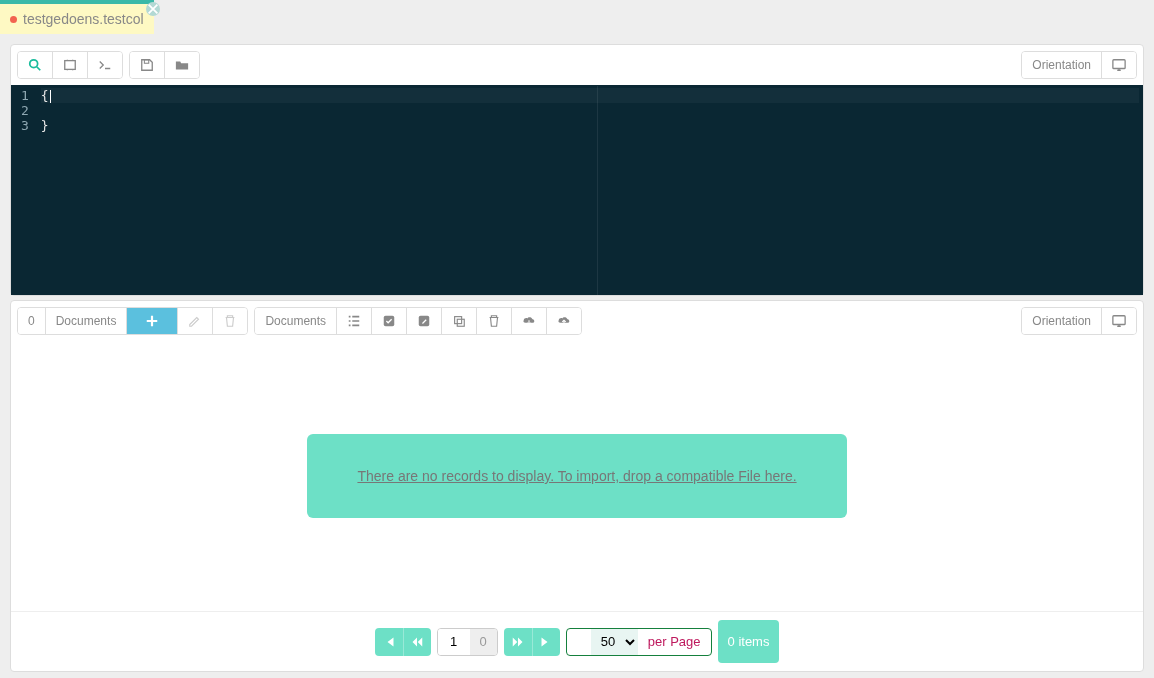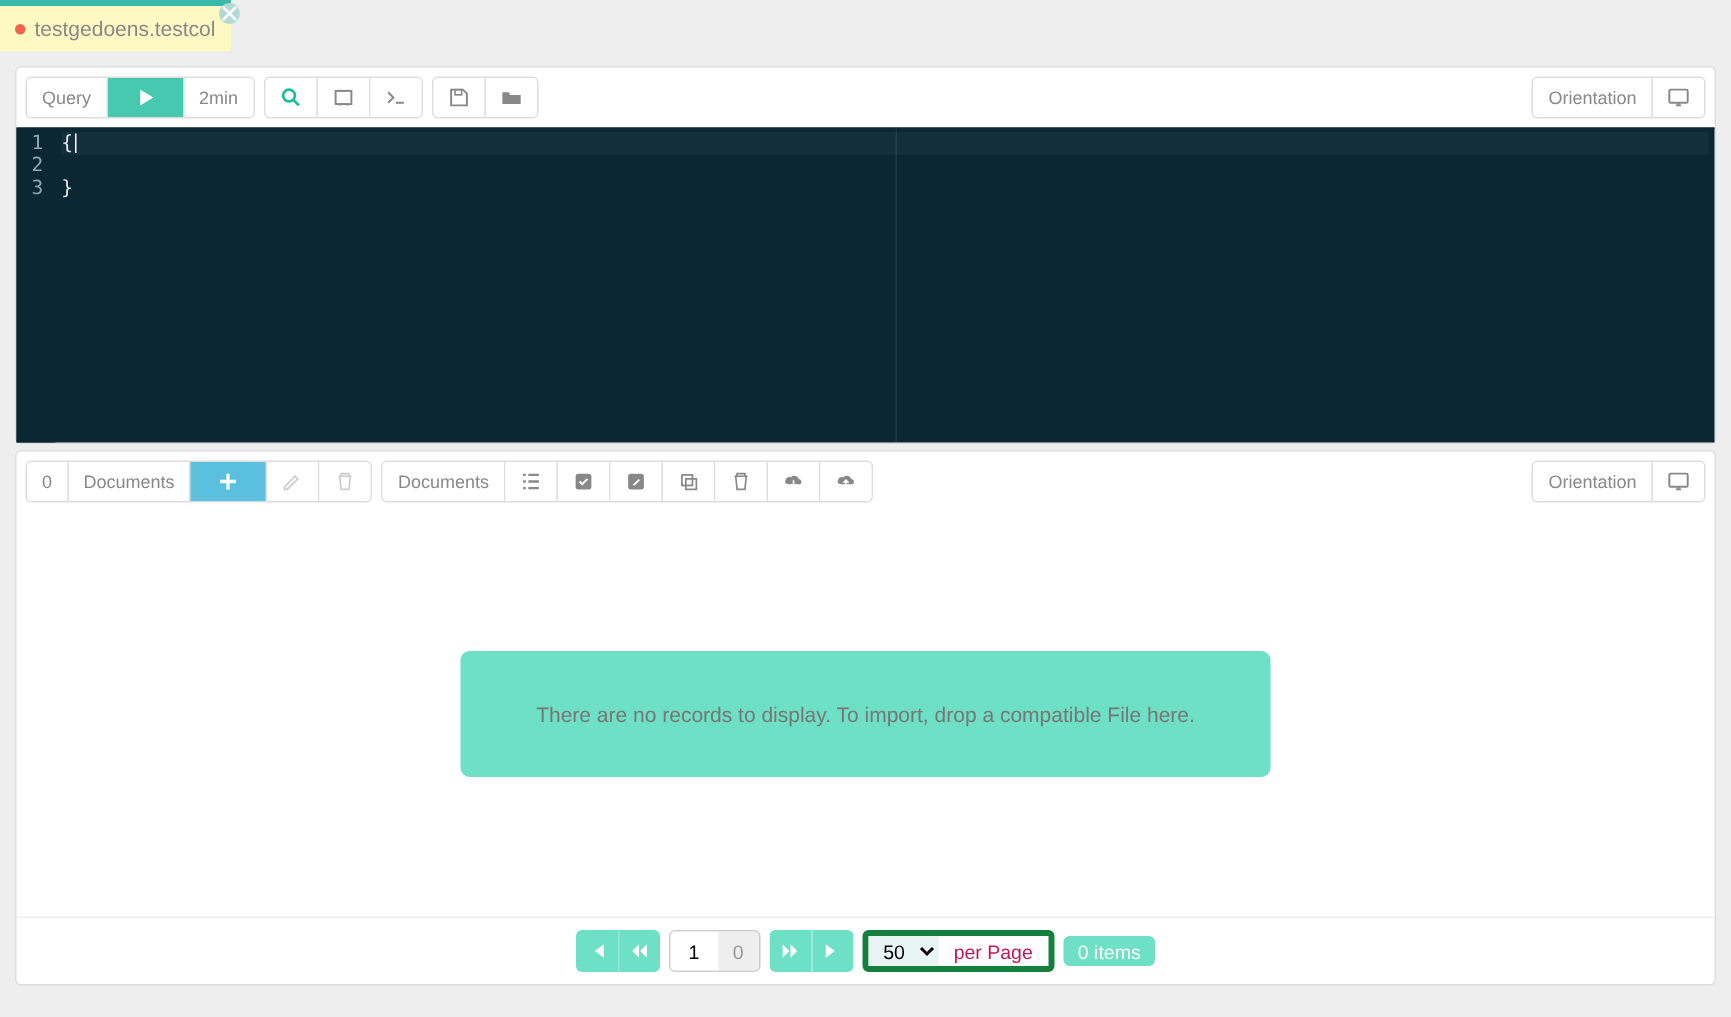--- a/index.html
+++ b/index.html
@@ -29,33 +29,33 @@
 .gutter { background: #0a2733; color: #8fa8b2; text-align: right; padding: 2px 8px 2px 10px; user-select: none; border-right: 0; }
 .gutter div { line-height: 15px; }
 .code { flex: 1; padding: 2px 4px; position: relative; }
 .code .line { height: 15px; line-height: 15px; white-space: pre; }
 .code .cursor-line { background: rgba(255,255,255,0.04); }
 .code .vline { position: absolute; top:0; bottom:0; left: 560px; width: 1px; background: rgba(255,255,255,0.08); }
 .brace { color: #e6e6e6; }
 .cursor { display:inline-block; width:1px; height:13px; background:#fff; vertical-align:middle; margin-left:1px; }
 
 .result-body { height: 270px; display:flex; align-items:center; justify-content:center; }
-.empty-msg { background: #6de0c6; color: #777; padding: 34px 50px; border-radius: 6px; font-size: 14px; }
+.empty-msg { background: #6de0c6; color: #777; padding: 34px 50px; border-radius: 6px; font-size: 14px; text-decoration: underline; }
 
 .pager { display:flex; align-items:center; justify-content:center; padding: 8px; gap: 6px; border-top: 1px solid #eee; }
 .pg-group { display:flex; border-radius:4px; overflow:hidden; }
 .pg-btn { background:#6de0c6; color:#fff; width:28px; height:28px; display:flex; align-items:center; justify-content:center; cursor:pointer; }
 .pg-btn + .pg-btn { border-left: 1px solid rgba(255,255,255,0.3); }
 .pg-input-group { display:flex; border:1px solid #ccc; border-radius:4px; overflow:hidden; height:28px; }
 .pg-input { width:32px; text-align:center; border:none; font-size:13px; }
 .pg-total { background:#eee; color:#999; display:flex; align-items:center; padding:0 10px; }
-.pg-select-group { display:flex; border:4px solid #15803d; border-radius:4px; overflow:hidden; height:28px; }
+.pg-select-group { display:flex; border:1px solid #15803d; border-radius:4px; overflow:hidden; height:28px;padding-left:24px; }
 .pg-select { border:none; background:#e8f5f2; padding:0 6px; font-size:13px; }
 .pg-label { display:flex; align-items:center; padding:0 10px; color:#be185d; }
-.pg-items { background:#6de0c6; color:#fff; border-radius:4px; padding:0 10px; height:20px; display:flex; align-items:center; }
+.pg-items { background:#6de0c6; color:#fff; border-radius:4px; padding:0 10px; height:43px; display:flex; align-items:center; }
 
 svg { fill: currentColor; }
 .icon-teal { color: #1abc9c; }
 </style>
 </head>
 <body>
 
 <div class="tab-bar">
   <div class="tab">
     <span class="dot"></span>
@@ -64,29 +64,20 @@
       <svg viewBox="0 0 16 16">
           <path d="M3 3l10 10M13 3L3 13" stroke="#fff" stroke-width="2" fill="none"></path>
         </svg>
     </span>
   </div>
 </div>
 
 <div class="panel">
   <div class="toolbar">
     <div class="btn-group">
-      <div class="seg">Query</div>
-      <div class="seg green">
-        <svg viewBox="0 0 16 16" width="16" height="14">
-            <path d="M4 2l10 6-10 6z"></path>
-          </svg>
-      </div>
-      <div class="seg">2min</div>
-    </div>
-    <div class="btn-group">
       <div class="seg icon-teal">
         <svg viewBox="0 0 16 16">
             <circle cx="6.5" cy="6.5" r="4.5" fill="none" stroke="currentColor" stroke-width="2"></circle>
             <path d="M10 10l4 4" stroke="currentColor" stroke-width="2"></path>
           </svg>
       </div>
       <div class="seg">
         <svg viewBox="0 0 16 16">
             <rect x="2" y="3" width="12" height="10" fill="none" stroke="currentColor" stroke-width="1.5"></rect>
             <path d="M5 3v-1M11 3v-1M5 14v-1M11 14v-1" stroke="currentColor" stroke-width="1.5"></path>

